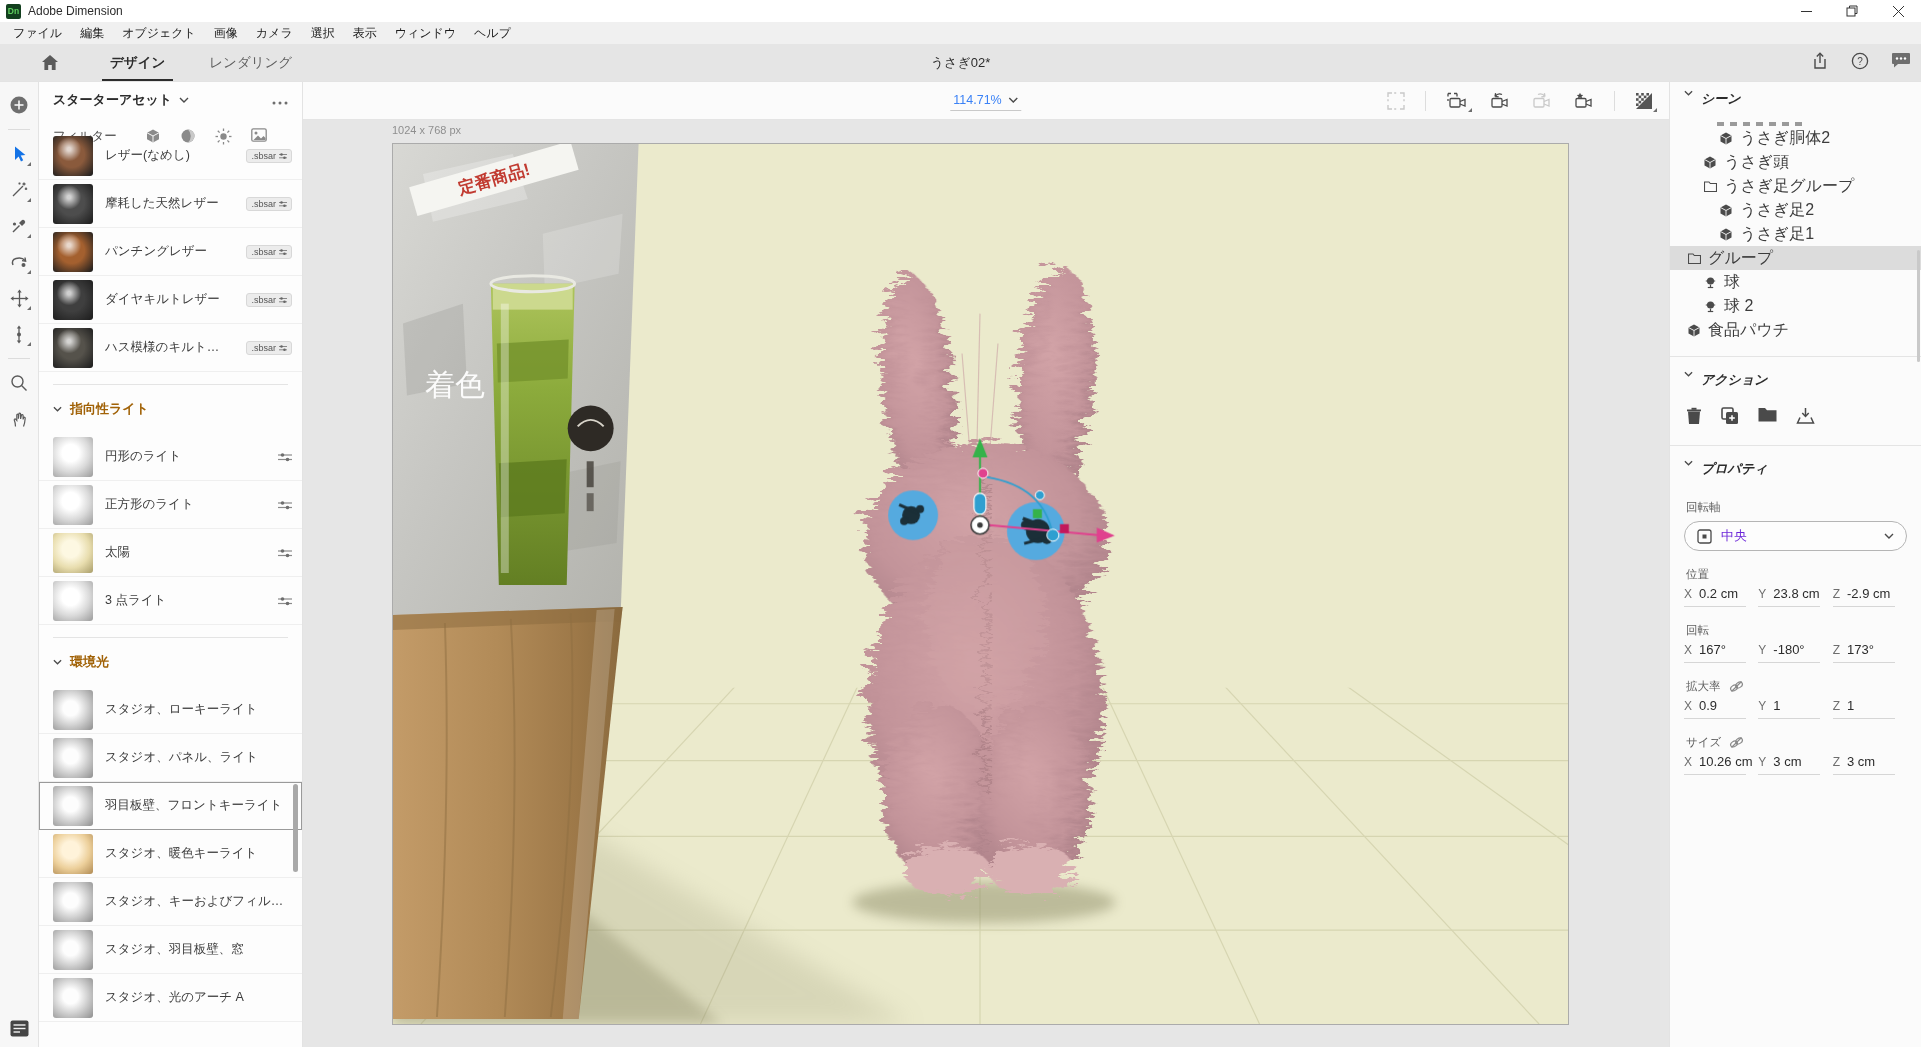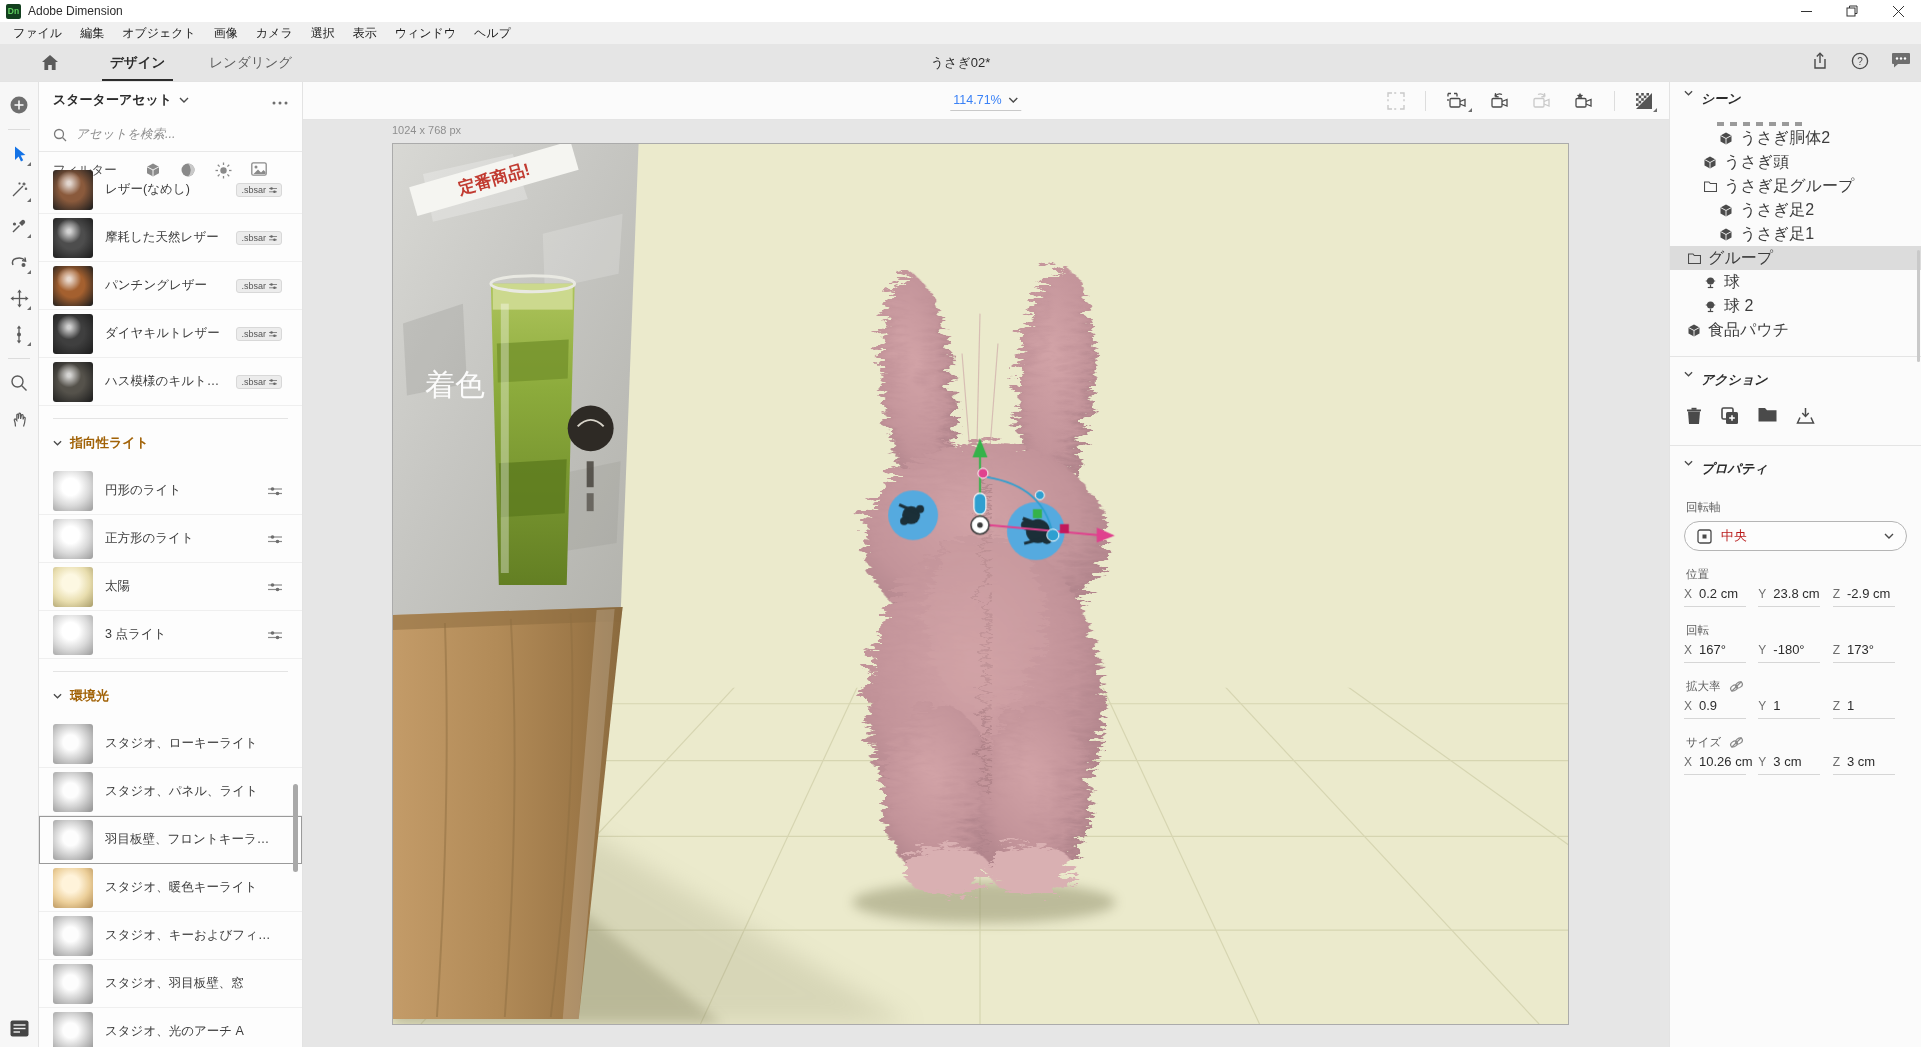--- a/index.html
+++ b/index.html
@@ -51,21 +51,21 @@
   .assets-title { font-size:13px; font-weight:700; color:#2c2c2c; }
   .assets-header .chev { margin-left:7px; }
   .assets-header .more { margin-left:auto; }
   .search-row { height:34px; display:flex; align-items:center; padding:0 14px; border-bottom:1px solid #e8e8e8; }
   .search-placeholder { font-size:12.5px; font-style:italic; color:#8f8f8f; margin-left:9px; }
   .filter-row { height:36px; display:flex; align-items:center; padding:0 14px; }
   .filter-label { font-size:12.5px; color:#4b4b4b; }
   .filter-icons { display:flex; gap:19px; margin-left:28px; }
   .asset-list { }
   .asset-list.clip-first { margin-top:-22px; }
-  .asset-row { height:48px; display:flex; align-items:center; padding:0 20px 0 14px; border-bottom:1px solid #efefef; position:relative; }
+  .asset-row { height:48px; display:flex; align-items:center; padding:0 10px 0 14px; border-bottom:1px solid #efefef; position:relative; }
   .asset-row.highlighted { outline:1px solid #9a9a9a; outline-offset:-1px; }
   .thumb { width:40px; height:40px; border-radius:3px; flex:none; margin-right:12px; }
   .thumb.mat { background:
       radial-gradient(circle at 40% 33%, rgba(255,255,255,.75) 0 5%, rgba(255,255,255,0) 34%),
       radial-gradient(circle at 47% 47%, var(--thumb,#777) 42%, #1e1e1e 96%);
     background-color:#6e6e6e; }
   .thumb.light { background:
       radial-gradient(circle at 44% 40%, #ffffff 0 26%, #d9d9d9 58%, #9a9a9a 100%);
     background-color:#cfcfcf; }
   .thumb.env { background:
@@ -113,21 +113,21 @@
   .tree-row.clipped { height:10px; overflow:hidden; align-items:flex-end; }
   .clip-marks { width:90px; height:4px; margin-left:30px;
     background:repeating-linear-gradient(90deg,#9a9a9a 0 7px, transparent 7px 13px); }
   .tree-icon { width:14px; display:flex; justify-content:center; flex:none; }
   .insp-divider { height:1px; background:#e4e4e4; margin:14px 0; }
   .actions-icons { display:flex; gap:19px; padding:10px 14px 2px 16px; }
   .prop-block { padding:0 14px; }
   .field-label { font-size:11.5px; color:#5f5f5f; margin:14px 0 6px 2px; display:flex; align-items:center; gap:8px; }
   .dropdown { height:30px; border:1px solid #b5b5b5; border-radius:15px; background:#fdfdfd;
     display:flex; align-items:center; padding:0 12px; gap:9px; }
-  .dropdown-value { font-size:13px; color:#b91c1c; }
+  .dropdown-value { font-size:13px; color:#6d28d9; }
   .dropdown .chev { margin-left:auto; }
   .prop-group-label { font-size:11.5px; color:#5f5f5f; margin:16px 0 4px 2px; display:flex; align-items:center; gap:8px; }
   .prop-fields { display:flex; }
   .prop-field { width:74px; margin-right:3px; }
   .prop-field .line1 { display:flex; align-items:baseline; gap:7px; }
   .axis { font-size:12px; color:#6e6e6e; }
   .pval { font-size:13px; color:#2c2c2c; white-space:nowrap; }
   .prop-field .underline { height:1px; background:#d6d6d6; margin-top:5px; width:62px; }
   .insp-scrollbar { position:absolute; right:1px; top:168px; width:3px; height:112px; background:#c9c9c9; border-radius:2px; }
 
@@ -312,27 +312,20 @@
               <path d="M1,1 L5,5 L9,1"></path>
             </svg>
         </span>
         <span class="more">
           <svg width="16" height="4" viewBox="0 0 16 4">
               <circle cx="2" cy="2" r="1.5" fill="#6e6e6e"></circle>
               <circle cx="8" cy="2" r="1.5" fill="#6e6e6e"></circle>
               <circle cx="14" cy="2" r="1.5" fill="#6e6e6e"></circle>
             </svg>
         </span>
-      </div>
-      <div class="search-row">
-        <svg width="14" height="14" viewBox="0 0 14 14" fill="none" stroke="#7a7a7a" stroke-width="1.3">
-            <circle cx="6" cy="6" r="4.5"></circle>
-            <line x1="9.5" y1="9.5" x2="13" y2="13"></line>
-          </svg>
-        <span class="search-placeholder">アセットを検索...</span>
       </div>
       <div class="filter-row">
         <span class="filter-label">フィルター</span>
         <span class="filter-icons">
           <svg width="16" height="16" viewBox="0 0 16 16">
               <path d="M8,1.5 L14,4.8 L14,11.2 L8,14.5 L2,11.2 L2,4.8 Z" fill="#8a8a8a"></path>
               <path d="M2,4.8 L8,8 L14,4.8 M8,8 L8,14.5" stroke="#f5f5f5" stroke-width="1" fill="none"></path>
             </svg>
           <svg width="16" height="16" viewBox="0 0 16 16">
               <circle cx="8" cy="8" r="6.5" fill="#8a8a8a"></circle>

